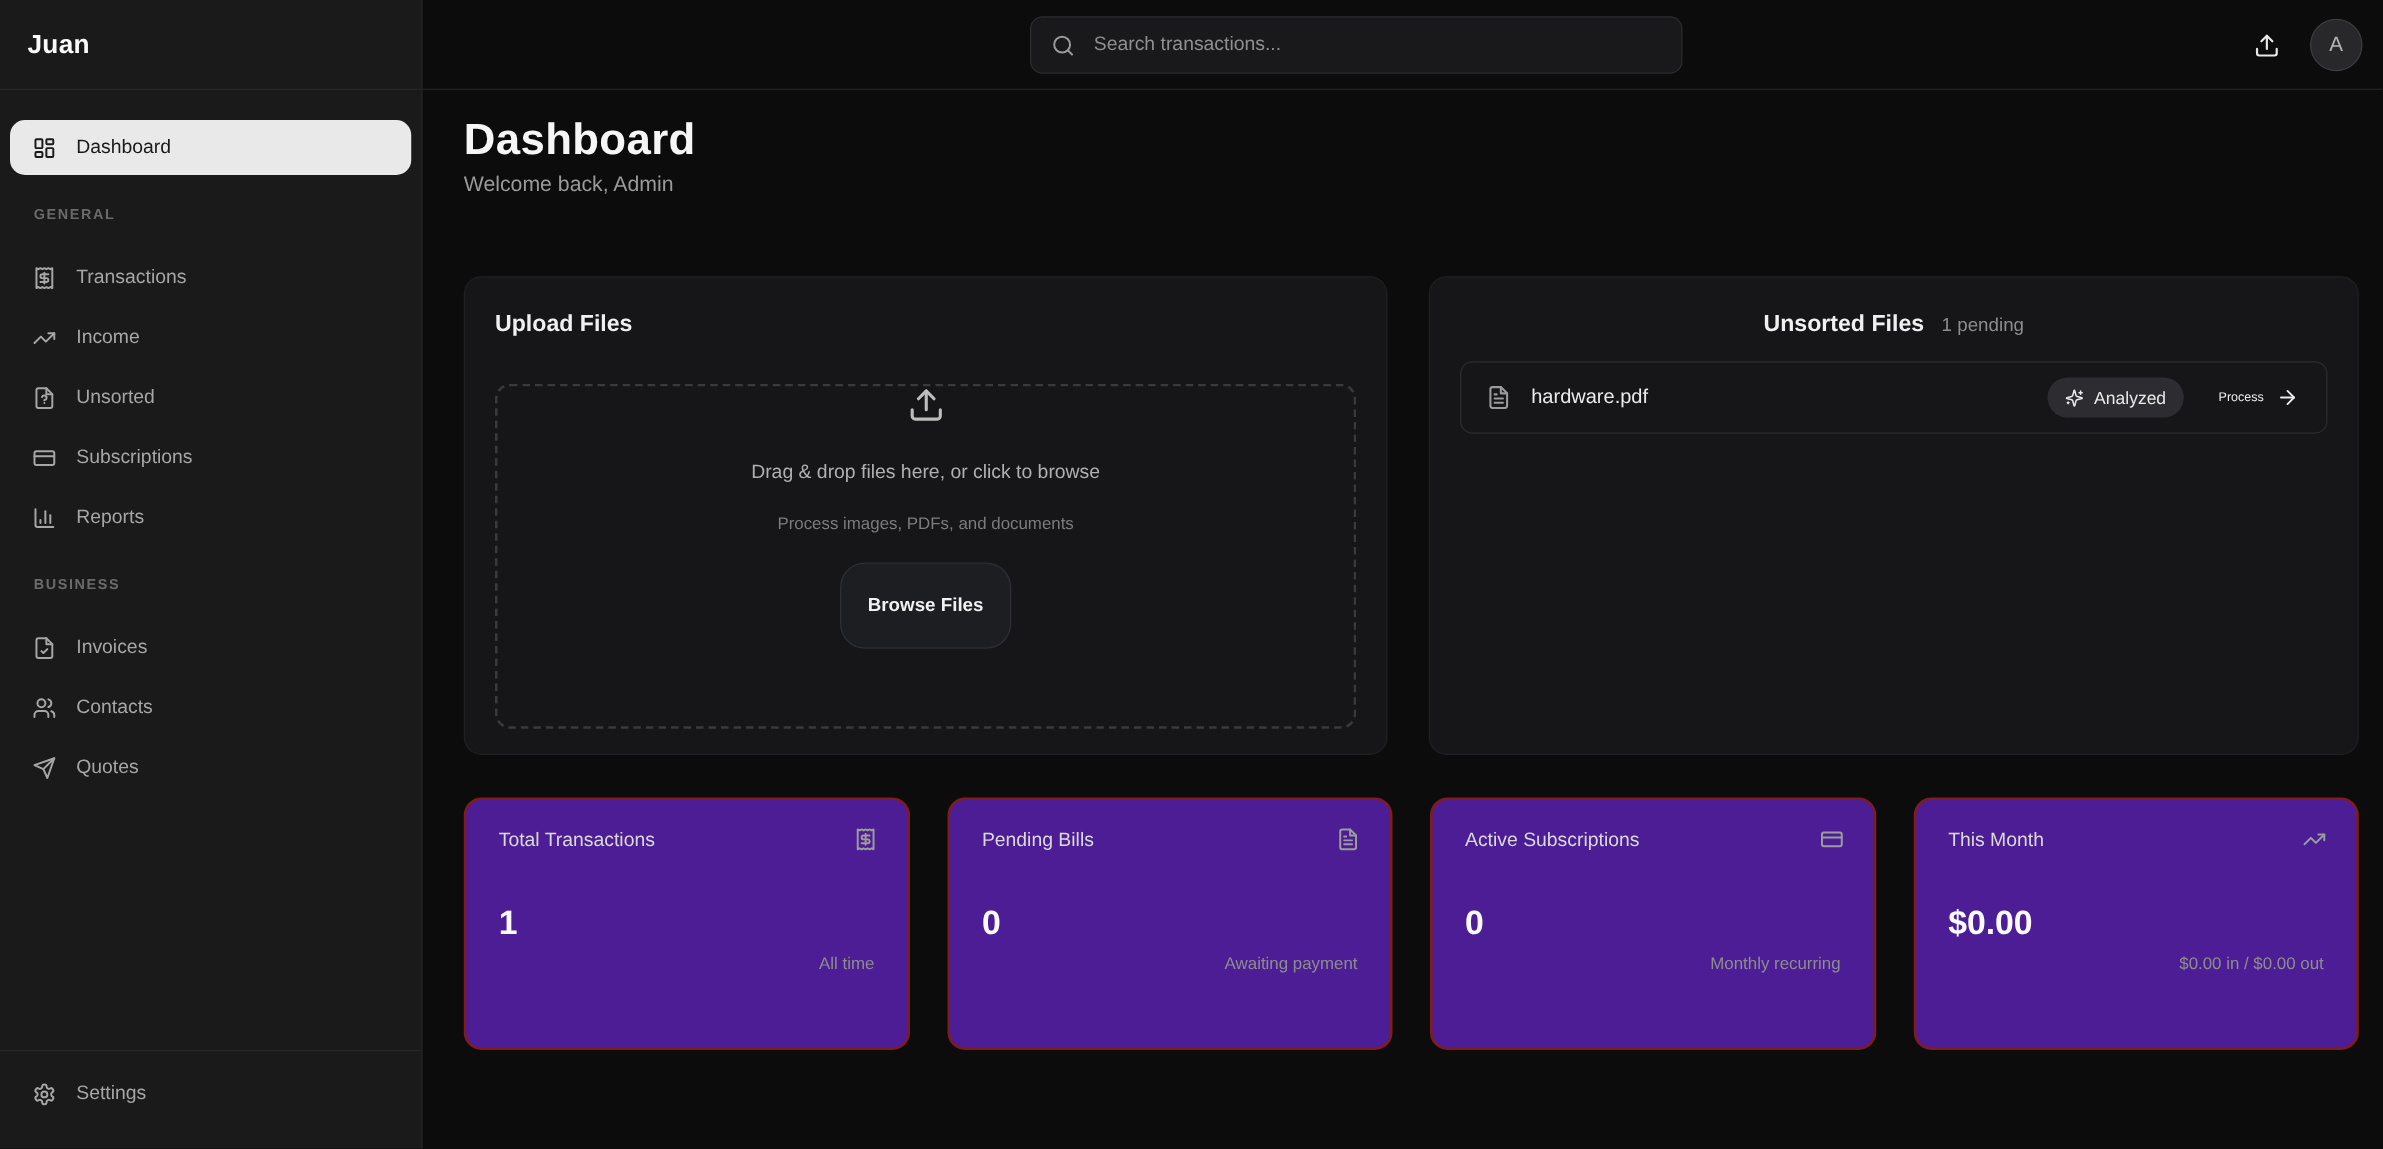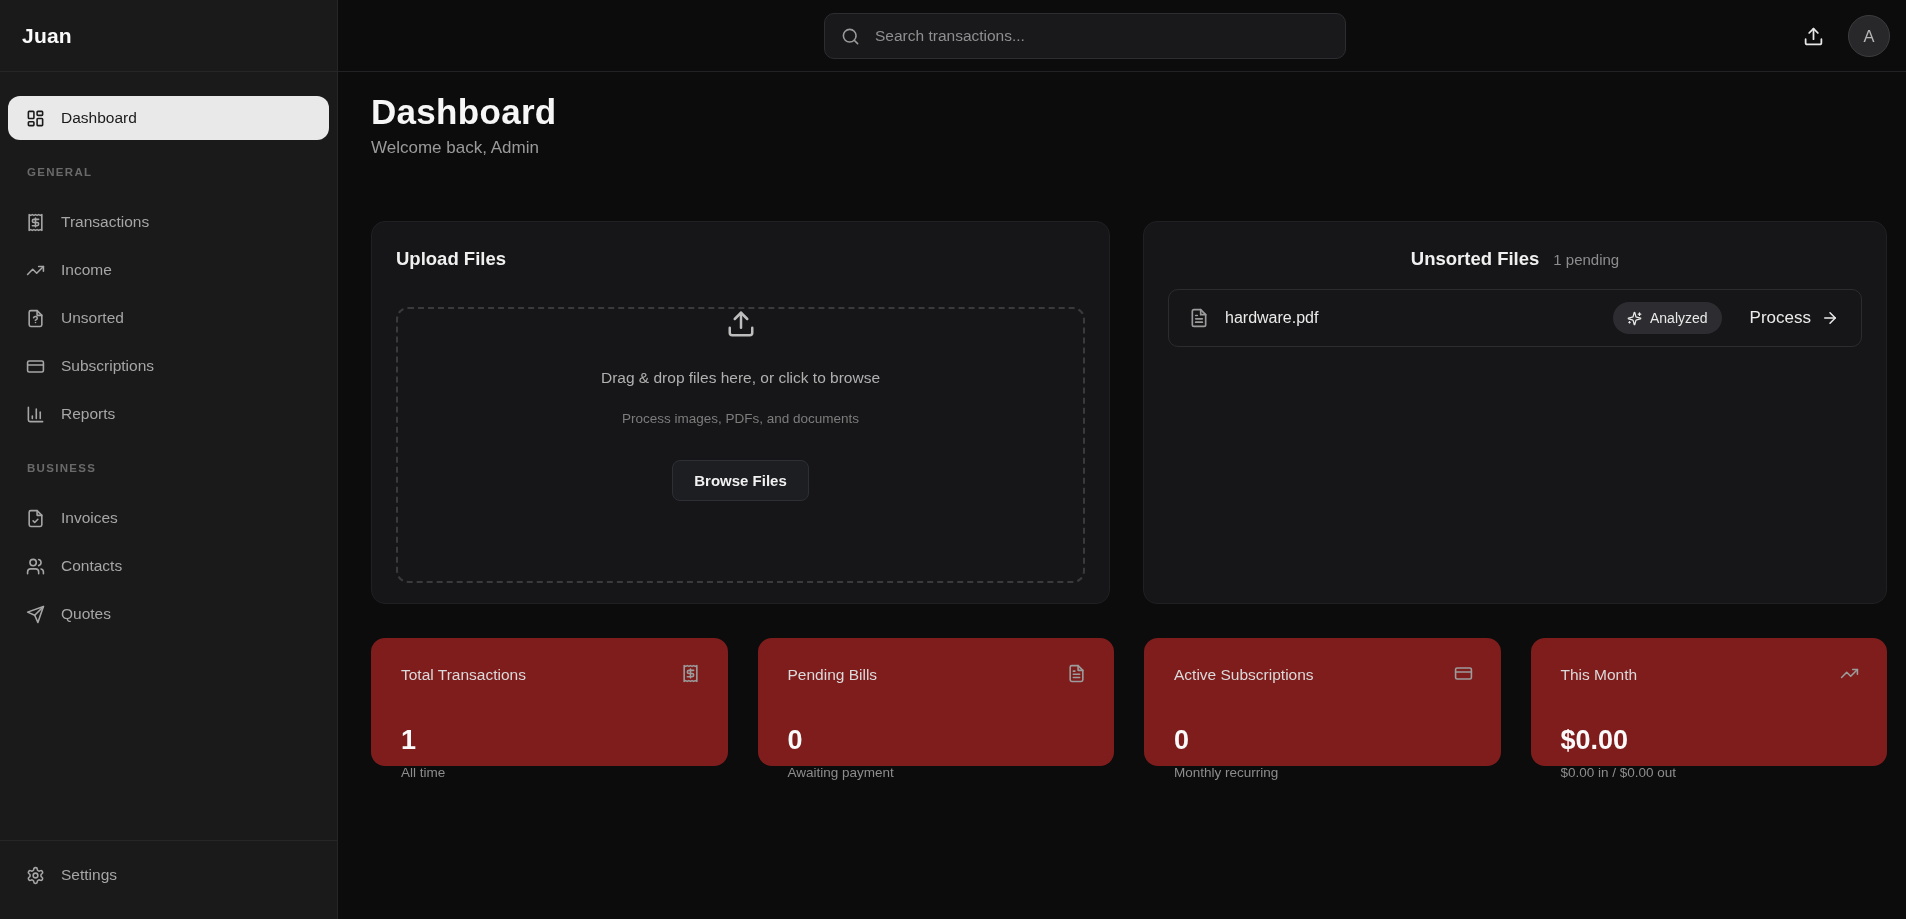--- a/index.html
+++ b/index.html
@@ -35,38 +35,38 @@
   .page-subtitle { margin-top:2px; font-size:17px; color:#9a9a9a; line-height:24px; }
 
   .cards-row { display:grid; grid-template-columns:739px 744px; gap:33px; margin-top:61px; }
   .card { background:#161618; border:1px solid #202023; border-radius:14px; height:383px; padding:26px 24px; }
   .card h2 { font-size:18.5px; font-weight:600; color:#f0f0f0; }
 
   .dropzone { margin-top:37px; height:276px; border:2px dashed #3a3a3d; border-radius:12px; display:flex; flex-direction:column; align-items:center; justify-content:flex-start; text-align:center; cursor:pointer;gap:10px; }
   .dz-icon { width:30px; height:30px; color:#bdbdbd; }
   .dz1 { margin-top:20px; font-size:15.5px; color:#b0b0b0; }
   .dz2 { margin-top:14px; font-size:13.5px; color:#7c7c7c; }
-  .browse-btn { margin-top:24px; padding:11px 21px; background:#1d1e22; border:1px solid #2e2f34; border-radius:8px; color:#f1f1f1; font-size:15px; font-weight:600; font-family:inherit; cursor:pointer; }
+  .browse-btn { margin-top:14px; padding:25px 21px; background:#1d1e22; border:1px solid #2e2f34; border-radius:20px; color:#f1f1f1; font-size:15px; font-weight:600; font-family:inherit; cursor:pointer; }
 
   .card-head { display:flex; align-items:baseline; gap:14px;justify-content:center; }
   .pending { font-size:15px; color:#8c8c8c; }
   .file-row { margin-top:19px; height:58px; border:1px solid #2c2c2f; border-radius:10px; display:flex; align-items:center; padding:0 20px; }
   .file-icon { width:20px; height:20px; color:#9b9b9b; flex:none; }
   .file-name { margin-left:16px; font-size:16px; color:#ebebeb; }
   .badge { margin-left:auto; display:flex; align-items:center; gap:8px; background:#2d2d31; border-radius:999px; padding:8px 14px; font-size:14px; color:#e9e9e9; }
   .badge svg { width:15px; height:15px; flex:none; }
-  .process { margin-left:26px; display:flex; align-items:center; gap:10px; background:none; border:none; color:#ebebeb; font-size:17px; font-family:inherit; cursor:pointer; padding:0 2px; }
+  .process { margin-left:26px; display:flex; align-items:center; gap:10px; background:none; border:none; color:#ebebeb; font-size:10px; font-family:inherit; cursor:pointer; padding:0 2px; }
   .process svg { width:18px; height:18px; }
 
   .stats-row { display:grid; grid-template-columns:repeat(4,1fr); gap:30px; margin-top:34px; }
-  .stat-card { position:relative; background:#7f1d1d; border:4px solid #7f1d1d; border-radius:14px; height:128px; padding:24px 26px; }
+  .stat-card { position:relative; background:#4c1d95; border:2px solid #7f1d1d; border-radius:14px; height:202px; padding:24px 26px; }
   .stat-title { font-size:15.5px; font-weight:500; color:#dadada; }
   .stat-icon { position:absolute; top:22px; right:24px; width:19px; height:19px; color:#9c9c9c; }
   .stat-value { margin-top:42px; font-size:27px; font-weight:700; color:#fafafa; line-height:1.1; }
-  .stat-sub { margin-top:9px; font-size:13.5px; color:#8d8d8d; }
+  .stat-sub { margin-top:9px; font-size:13.5px; color:#8d8d8d;text-align:right; }
 </style>
 </head>
 <body>
 
 <svg width="0" height="0" style="position:absolute" aria-hidden="true">
   <defs>
     <g id="i-dashboard">
         <rect width="7" height="9" x="3" y="3" rx="1"></rect>
         <rect width="7" height="5" x="14" y="3" rx="1"></rect>
         <rect width="7" height="9" x="14" y="12" rx="1"></rect>

